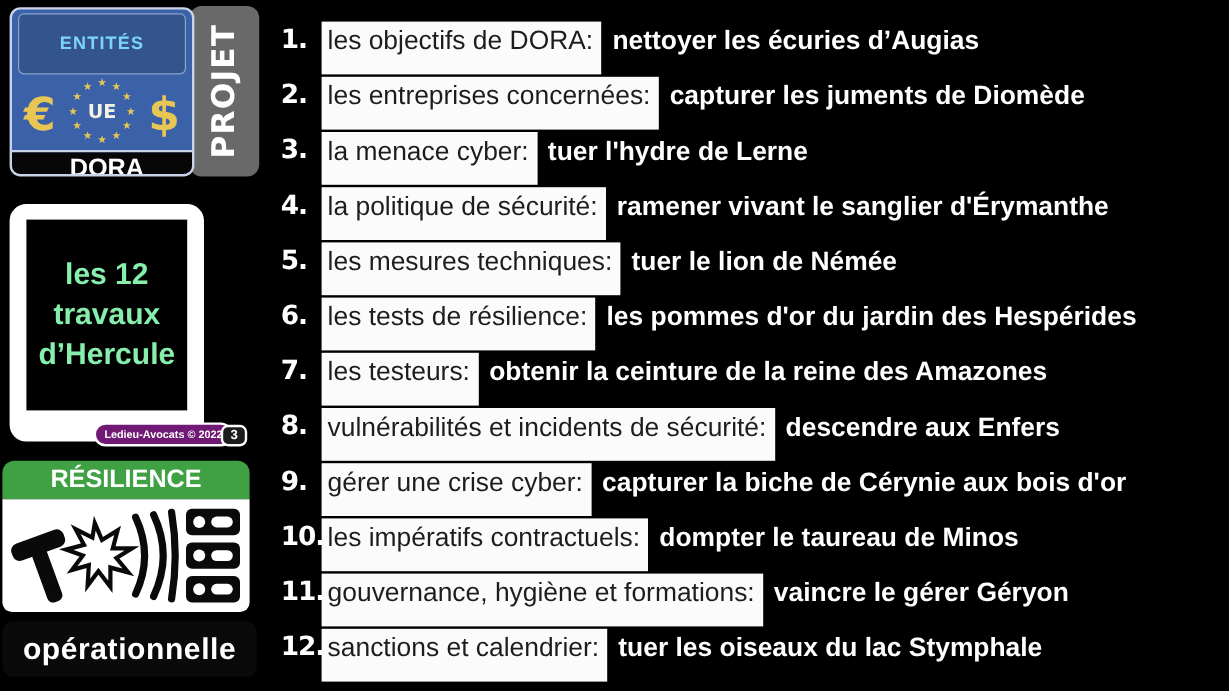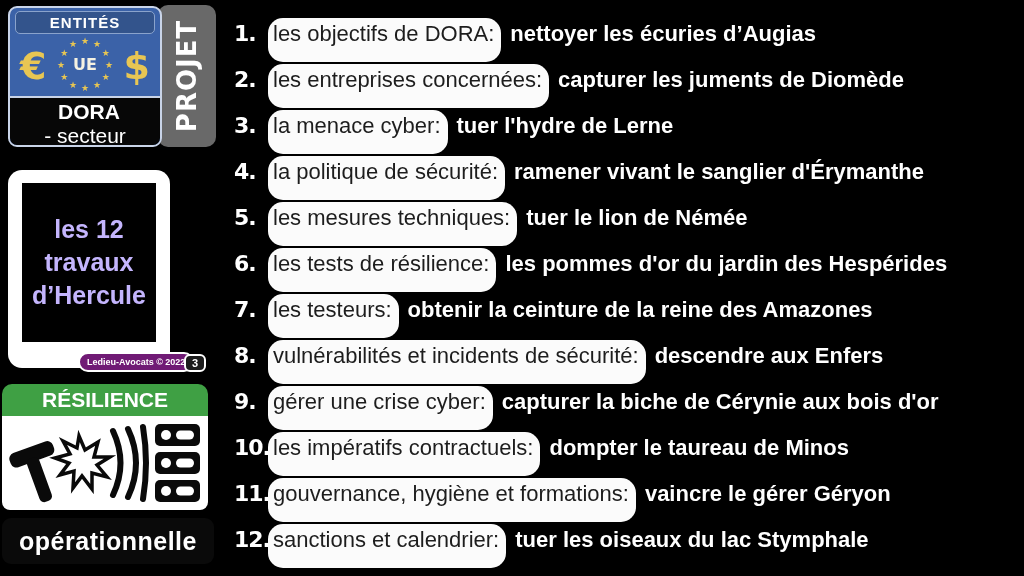--- a/index.html
+++ b/index.html
@@ -9,35 +9,35 @@
   
   .projet-tab{position:absolute;left:158px;top:5px;width:58px;height:142px;background:#696969;
               border-radius:10px;display:flex;align-items:center;justify-content:center;z-index:1;}
   .projet-tab span{transform:rotate(-90deg);color:#fff;font-weight:bold;font-size:26px;
                    letter-spacing:1px;font-family:"DejaVu Sans",sans-serif;white-space:nowrap;}
 
   .entities{position:absolute;left:8px;top:6px;width:154px;height:141px;background:#3b62a8;
             border:2px solid #c9d4e8;border-radius:9px;box-sizing:border-box;z-index:2;
             display:flex;flex-direction:column;overflow:hidden;}
   .entities-header{margin:3px 5px 2px;background:#33548c;border:1px solid #8aa3cc;border-radius:5px;
-                   color:#ffffff;font-weight:bold;font-size:15px;letter-spacing:1px;text-align:center;
-                   padding:2px 0;}
+                   color:#7dd3fc;font-weight:bold;font-size:15px;letter-spacing:1px;text-align:center;
+                   padding:16px 0;}
   .entities-body{flex:0 0 56px;display:flex;align-items:center;justify-content:space-between;
                  padding:0 10px;border-bottom:2px solid #c9d4e8;}
   .cur{color:#e8c653;font-size:38px;font-weight:bold;font-family:"DejaVu Sans",sans-serif;line-height:1;}
   .entities-footer{flex:1;background:#070707;color:#fff;text-align:center;padding-top:3px;line-height:22px;}
   .dora-b{font-weight:bold;font-size:21px;margin-left:48px;}
   .dora-r{font-size:21px;margin-left:40px;}
   .fin-b{font-weight:bold;font-size:21px;letter-spacing:0.5px;}
 
   .hercule-card{position:absolute;left:8px;top:170px;width:162px;height:198px;background:#fff;
                 border-radius:14px;z-index:2;}
   .hercule-black{position:absolute;left:14px;top:13px;right:14px;bottom:26px;background:#000;
                  display:flex;flex-direction:column;align-items:center;justify-content:center;}
-  .hercule-black div{color:#c4b5fd;font-weight:bold;font-size:25px;line-height:33px;}
+  .hercule-black div{color:#86efac;font-weight:bold;font-size:25px;line-height:33px;}
   .credit-pill{position:absolute;left:70px;bottom:-4px;background:#701a75;border:2px solid #fff;
                border-radius:10px;color:#fff;font-size:9px;font-weight:bold;padding:3px 7px;
                white-space:nowrap;z-index:3;}
   .page-badge{position:absolute;left:176px;bottom:-4px;background:#1c1c1c;border:2px solid #fff;
               border-radius:6px;color:#fff;font-size:11px;font-weight:bold;padding:1px 6px;z-index:3;}
 
   .resilience{position:absolute;left:2px;top:384px;width:206px;height:178px;z-index:2;}
   .res-header{background:#3fa044;border-radius:10px 10px 0 0;color:#fff;font-weight:bold;
               font-size:21px;text-align:center;padding:4px 0;}
   .res-body{background:#fff;height:94px;border-radius:0 0 8px 8px;display:flex;align-items:center;
@@ -45,21 +45,21 @@
   .res-footer{position:absolute;left:0;right:-6px;top:134px;height:46px;background:#0a0a0a;
               border-radius:9px;display:flex;align-items:center;justify-content:center;
               color:#fff;font-weight:bold;font-size:25px;letter-spacing:0.5px;}
 
   
   .main-list{position:absolute;left:234px;top:18px;}
   .row{display:flex;align-items:flex-start;height:44px;margin-bottom:2px;}
   .row-num{width:34px;color:#fff;font-weight:bold;font-size:22px;line-height:26px;padding-top:3px;
            font-family:"DejaVu Sans",sans-serif;letter-spacing:-1px;}
   .row-label{background:#fbfbfb;color:#1d1d1d;font-size:22px;line-height:26px;
-             padding:3px 7px 15px 5px;white-space:nowrap;border-radius:15px;}
+             padding:3px 7px 15px 5px;white-space:nowrap;}
   .row-value{color:#fff;font-weight:bold;font-size:22px;line-height:26px;padding-top:3px;
              margin-left:9px;white-space:nowrap;text-align:center;}
 </style>
 </head>
 <body>
 
 <div class="stage">
 
   <div class="projet-tab">
     <span>PROJET</span>

